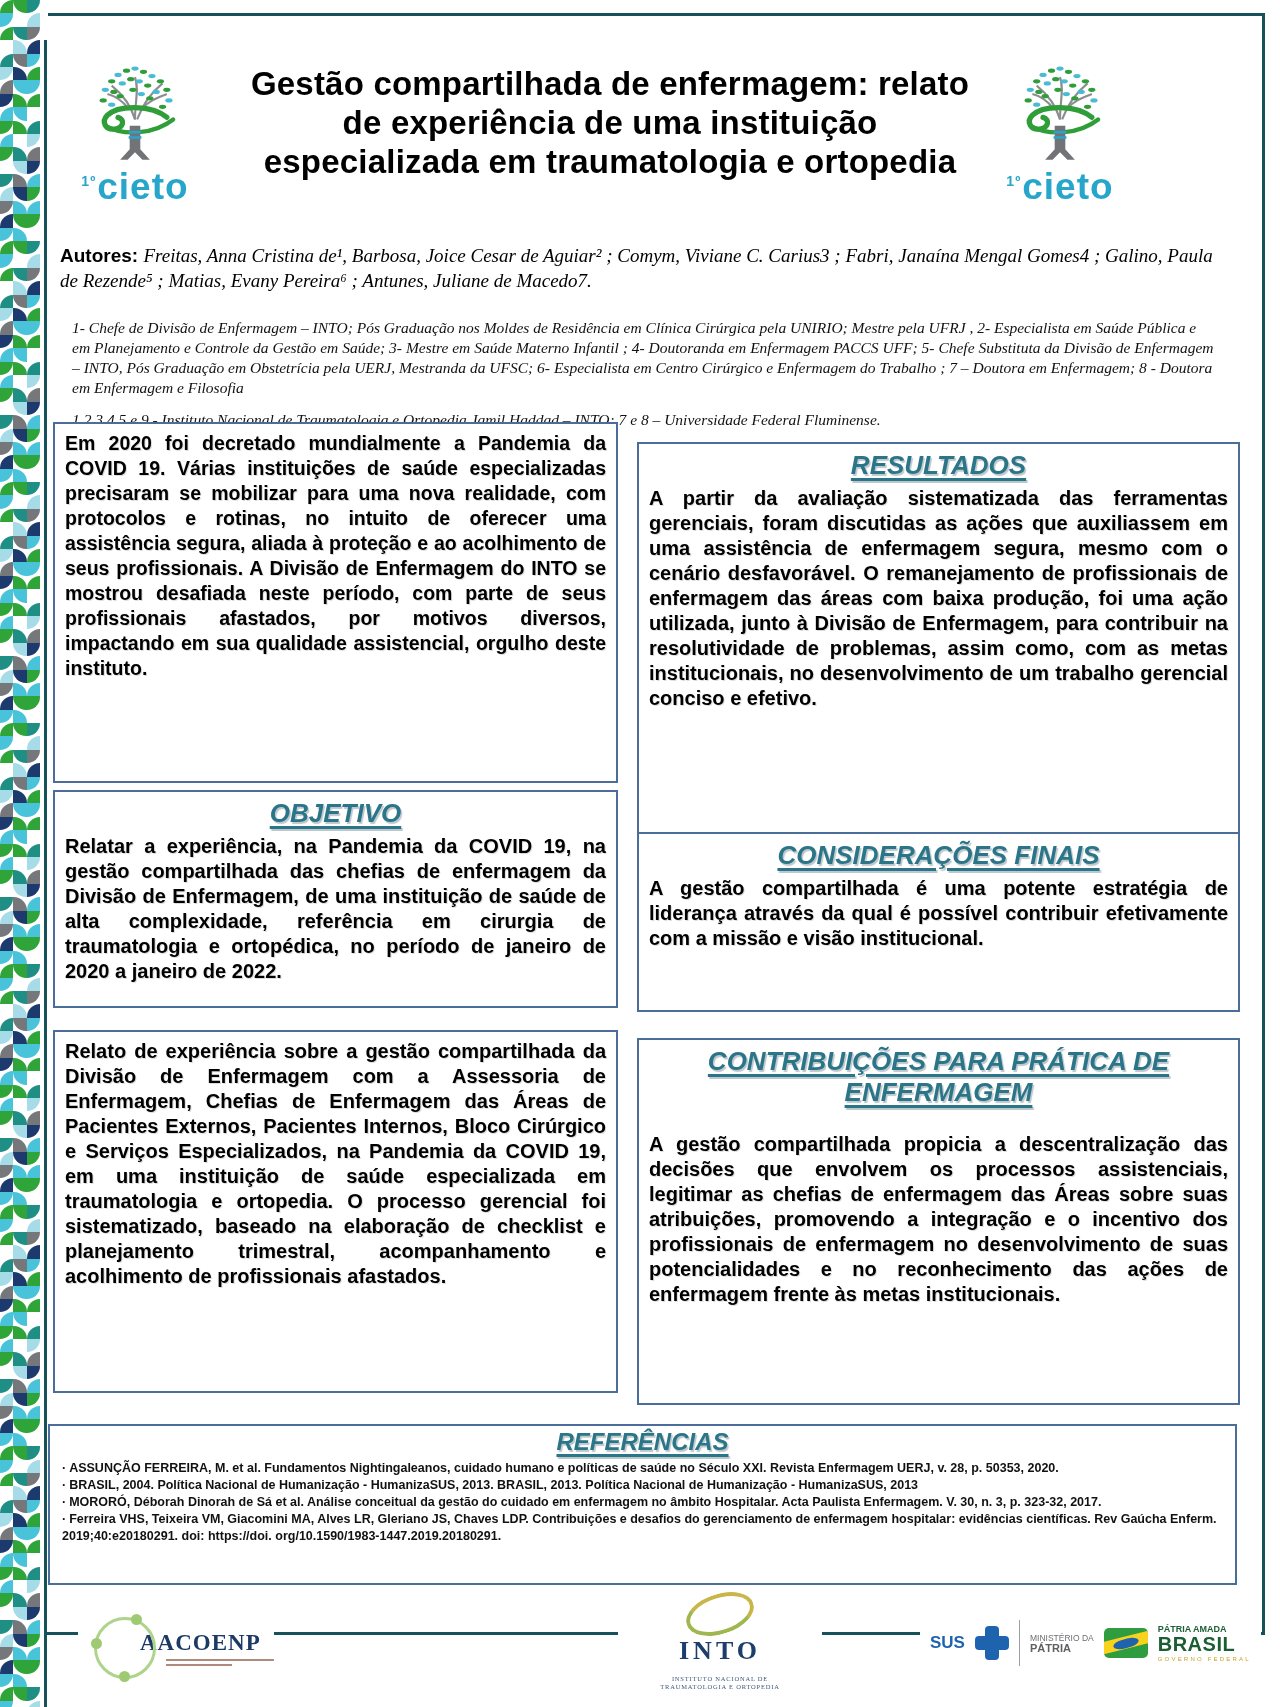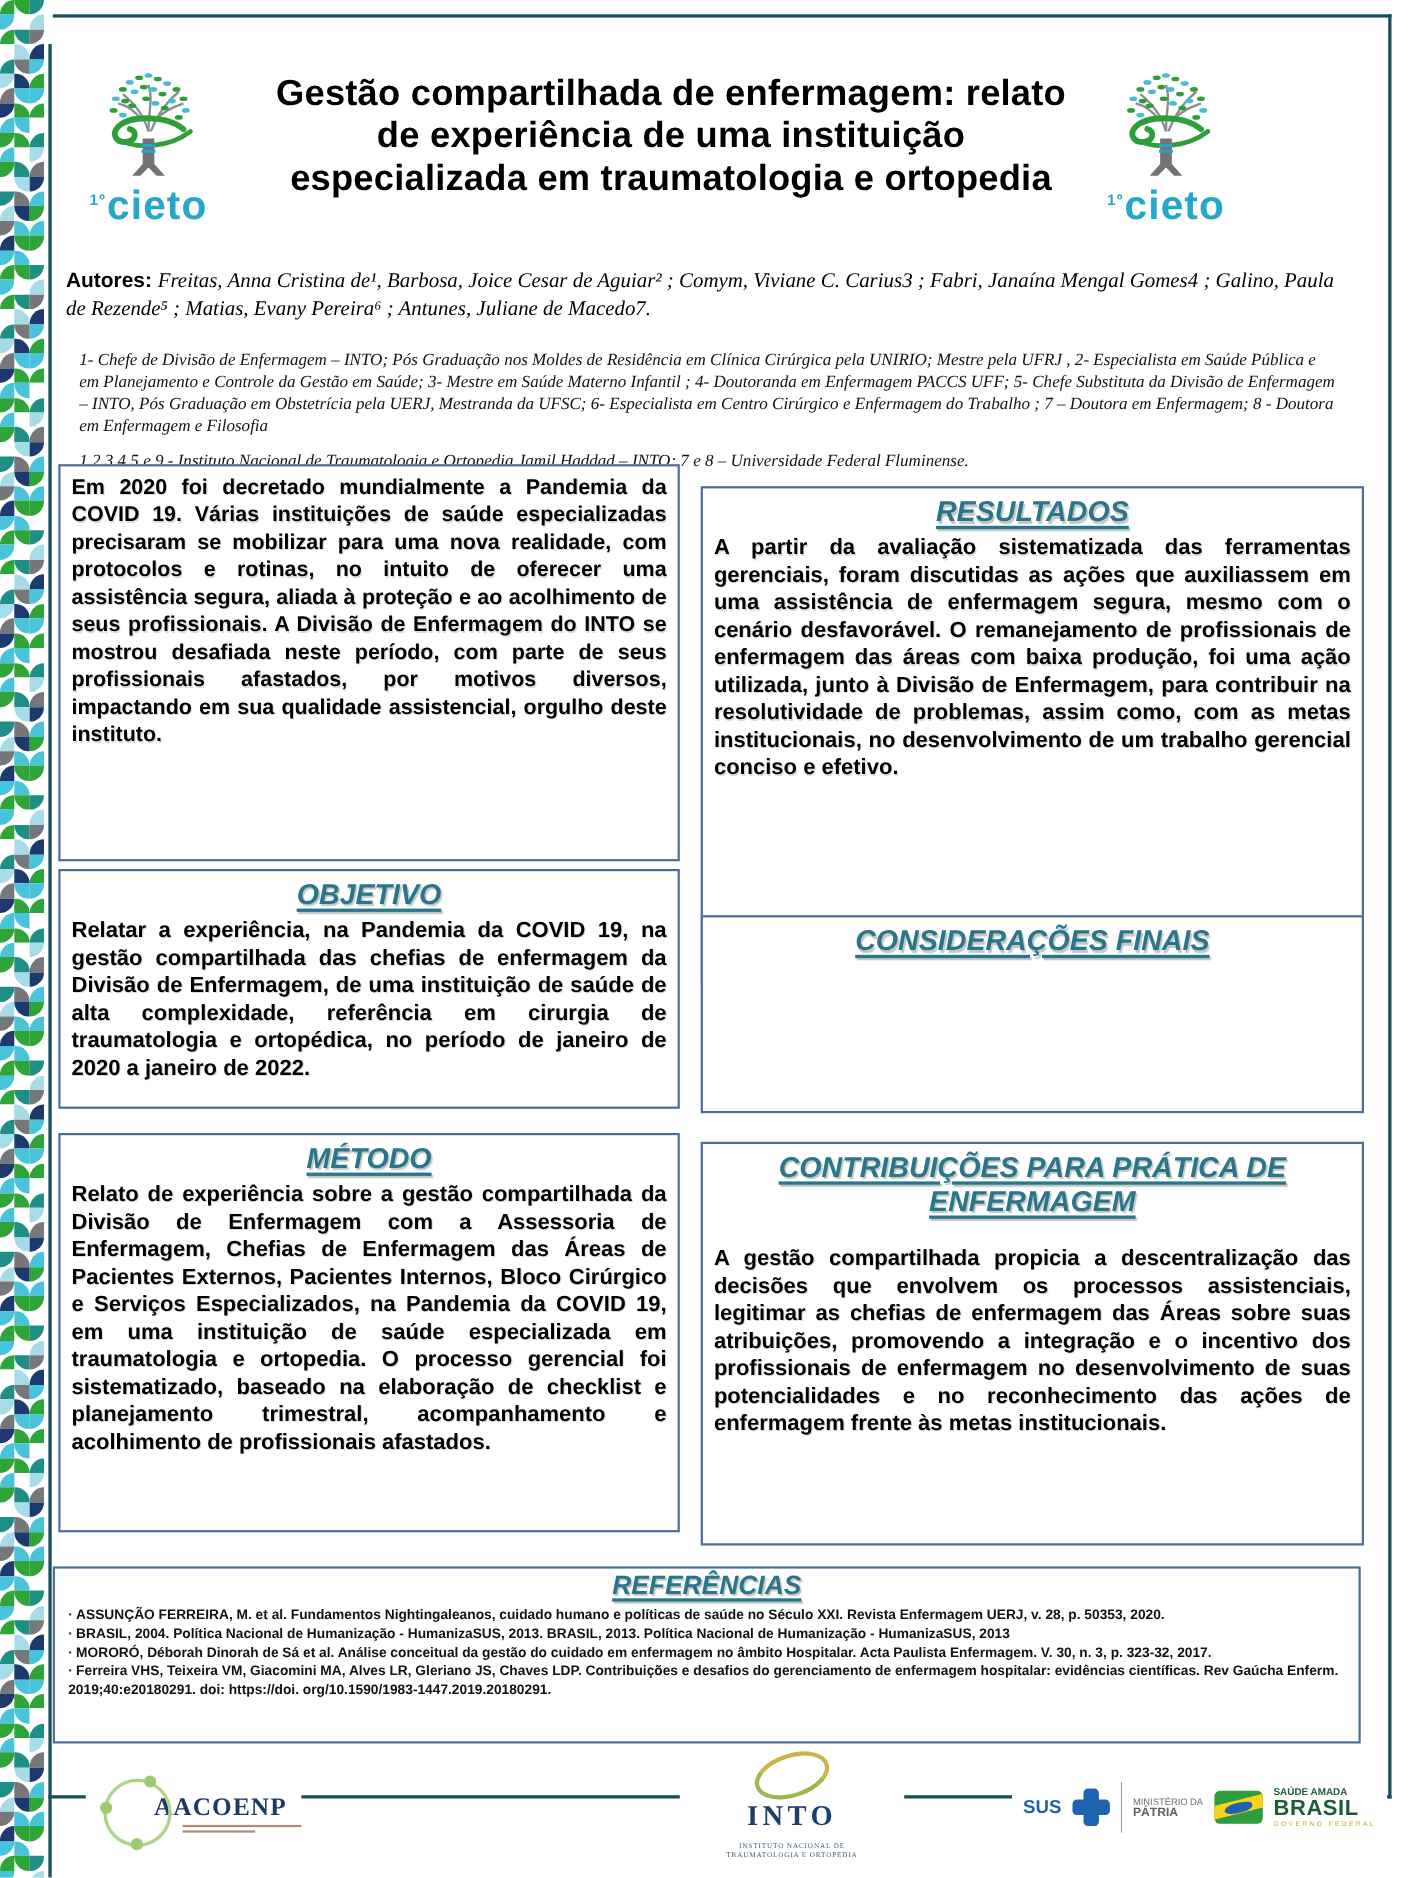--- a/index.html
+++ b/index.html
@@ -580,31 +580,31 @@
   <section class="box b-intro">
     <p class="box-body">Em 2020 foi decretado mundialmente a Pandemia da COVID 19. Várias instituições de saúde especializadas precisaram se mobilizar para uma nova realidade, com protocolos e rotinas, no intuito de oferecer uma assistência segura, aliada à proteção e ao acolhimento de seus profissionais. A Divisão de Enfermagem do INTO se mostrou desafiada neste período, com parte de seus profissionais afastados, por motivos diversos, impactando em sua qualidade assistencial, orgulho deste instituto.</p>
   </section>
 
   <section class="box b-obj">
     <h2 class="box-title">OBJETIVO</h2>
     <p class="box-body">Relatar a experiência, na Pandemia da COVID 19, na gestão compartilhada das chefias de enfermagem da Divisão de Enfermagem, de uma instituição de saúde de alta complexidade, referência em cirurgia de traumatologia e ortopédica, no período de janeiro de 2020 a janeiro de 2022.</p>
   </section>
 
   <section class="box b-met">
-    <h2 class="box-title">MÉTODO</h2>
     <p class="box-body">Relato de experiência sobre a gestão compartilhada da Divisão de Enfermagem com a Assessoria de Enfermagem, Chefias de Enfermagem das Áreas de Pacientes Externos, Pacientes Internos, Bloco Cirúrgico e Serviços Especializados, na Pandemia da COVID 19, em uma instituição de saúde especializada em traumatologia e ortopedia. O processo gerencial foi sistematizado, baseado na elaboração de checklist e planejamento trimestral, acompanhamento e acolhimento de profissionais afastados.</p>
   </section>
 
   <section class="box b-res">
     <h2 class="box-title">RESULTADOS</h2>
     <p class="box-body">A partir da avaliação sistematizada das ferramentas gerenciais, foram discutidas as ações que auxiliassem em uma assistência de enfermagem segura, mesmo com o cenário desfavorável. O remanejamento de profissionais de enfermagem das áreas com baixa produção, foi uma ação utilizada, junto à Divisão de Enfermagem, para contribuir na resolutividade de problemas, assim como, com as metas institucionais, no desenvolvimento de um trabalho gerencial conciso e efetivo.</p>
   </section>
 
   <section class="box b-con">
     <h2 class="box-title">CONSIDERAÇÕES FINAIS</h2>
+    <p class="box-body">A gestão compartilhada é uma potente estratégia de liderança através da qual é possível contribuir efetivamente com a missão e visão institucional.</p>
   </section>
 
   <section class="box b-contrib">
     <h2 class="box-title">CONTRIBUIÇÕES PARA PRÁTICA DE ENFERMAGEM</h2>
     <p class="box-body">A gestão compartilhada propicia a descentralização das decisões que envolvem os processos assistenciais, legitimar as chefias de enfermagem das Áreas sobre suas atribuições, promovendo a integração e o incentivo dos profissionais de enfermagem no desenvolvimento de suas potencialidades e no reconhecimento das ações de enfermagem frente às metas institucionais.</p>
   </section>
 
   <section class="box b-refs">
     <h2 class="box-title">REFERÊNCIAS</h2>
     <ul class="refs-list">
@@ -642,19 +642,19 @@
         <i class="h"></i>
         <i class="v"></i>
       </div>
     <div class="gov-divider"></div>
     <div class="ministerio">
       <span>MINISTÉRIO DA</span>
       <b>PÁTRIA</b>
     </div>
     <div class="brasil-flag"></div>
     <div class="brasil-text">
-      <span class="patria">SAÚDE AMADA</span>
+      <span class="patria">PÁTRIA AMADA</span>
       <b class="brasil">BRASIL</b>
       <i class="governo">GOVERNO FEDERAL</i>
     </div>
   </div>
 
 </div>
 
 </body></html>

